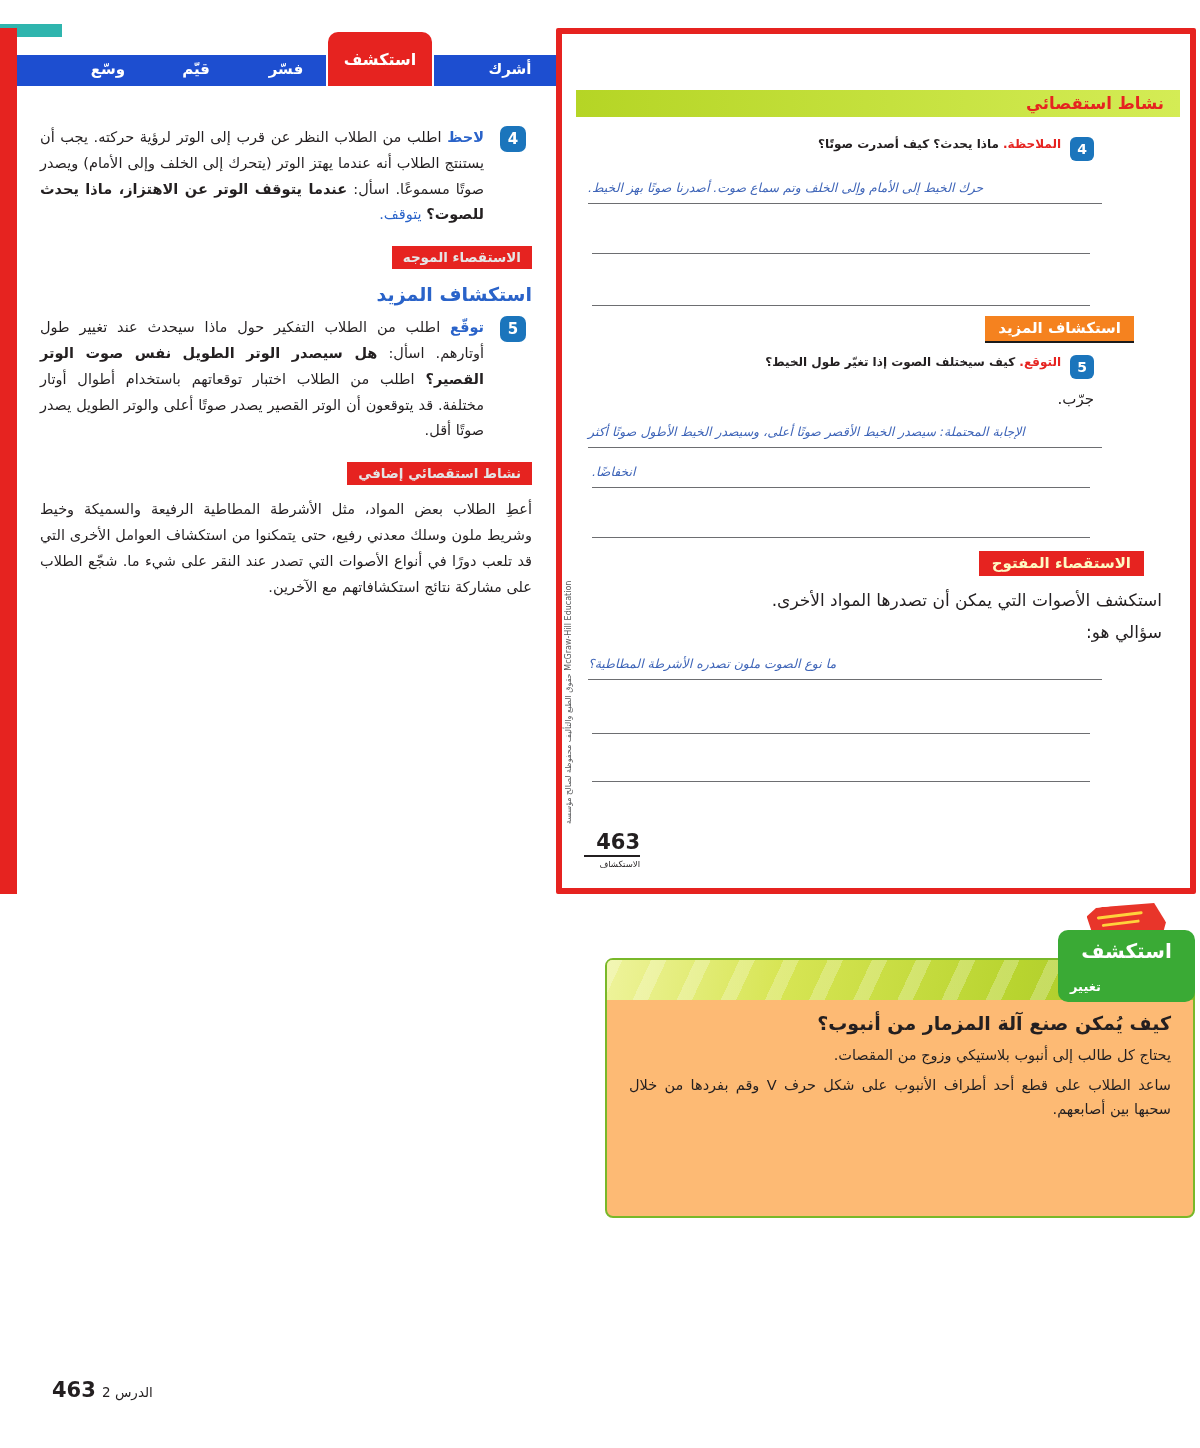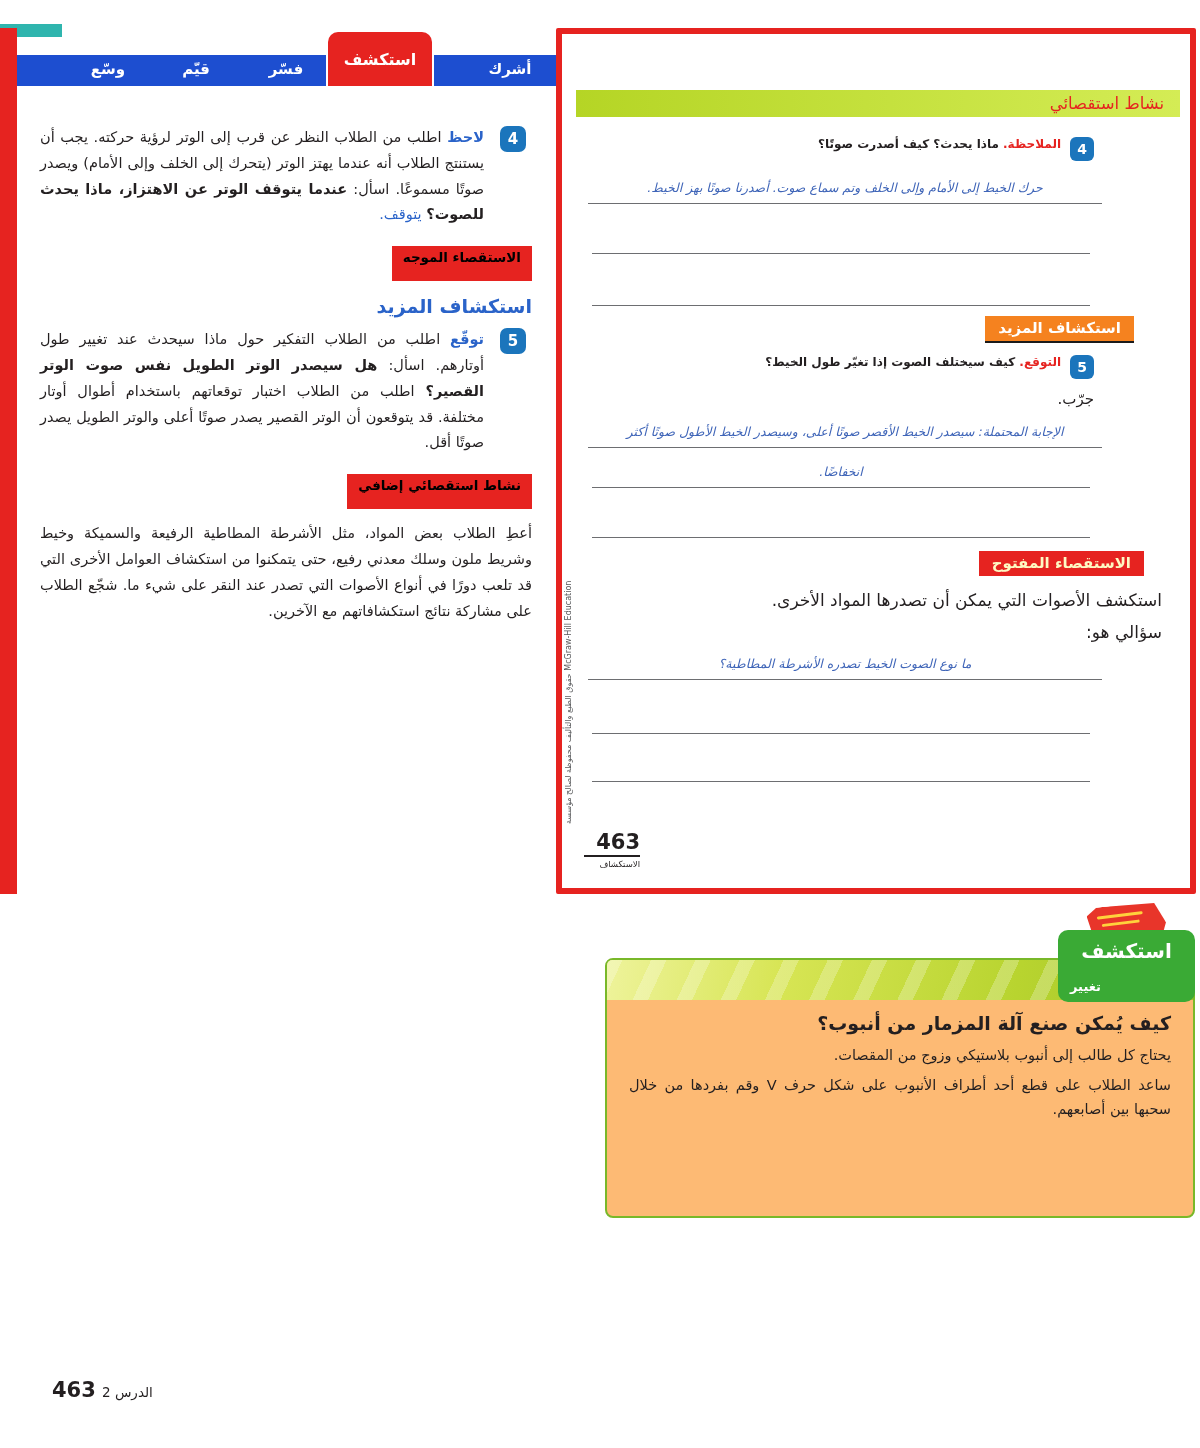--- a/index.html
+++ b/index.html
@@ -30,48 +30,48 @@
   .teach-step { position:relative; padding-right:48px; }
   .stepnum {
     position:absolute; right:6px; top:1px; width:26px; height:26px;
     background:#1b75bc; color:#fff; font-weight:bold; font-size:15px;
     border-radius:7px; display:flex; align-items:center; justify-content:center;
   }
   .teach-p { font-size:14.5px; line-height:1.78; text-align:justify; }
   .kw-blue { color:#2a63c9; font-weight:bold; }
   .ans-blue { color:#2a63c9; }
   .badge-red {
-    display:inline-block; background:#e62320; color:#000000; font-weight:bold;
-    font-size:13.5px; padding:3px 11px 16px; margin-top:18px;
+    display:inline-block; background:#e62320; color:#e5e5e5; font-weight:bold;
+    font-size:13.5px; padding:3px 11px 4px; margin-top:18px;
   }
   .h-blue { color:#2a63c9; font-size:19px; font-weight:bold; margin:14px 0 10px; }
   .teach-extra { font-size:14.5px; line-height:1.78; text-align:justify; margin-top:12px; }
 
   
   .student-panel {
     left:556px; top:28px; width:640px; height:866px; background:#fff;
     border:6px solid #e62320; border-radius:2px;
   }
   .green-header {
     position:absolute; top:56px; right:10px; left:14px; height:27px;
     background:linear-gradient(to left, #d4ec55, #b5d525);
     display:flex; align-items:center; padding-right:16px;
-    color:#e62320; font-weight:normal; font-size:16.5px;
+    color:#e62320; font-weight:bold; font-size:16.5px;
   }
   .q-row { position:absolute; right:96px; left:26px; display:flex; gap:9px; align-items:flex-start; }
   .q-num {
     flex:0 0 auto; width:24px; height:24px; background:#1b75bc; color:#fff;
     font-weight:bold; font-size:14px; border-radius:6px;
     display:flex; align-items:center; justify-content:center; margin-top:1px;
   }
   .q-text { font-size:12px; font-weight:bold; line-height:1.4; }
   .q-label-red { color:#e62320; }
   .wline { position:absolute; border-bottom:1.6px solid #6d6e71; height:22px; }
   .wline.answer {
-    color:#3f65b8; font-style:italic; font-size:12.5px; text-align:center;
+    color:#3f65b8; font-style:italic; font-size:12.5px; text-align:left;
     padding-bottom:2px; height:24px;
   }
   .badge-orange {
     position:absolute; background:#f5821f; color:#fff; font-weight:bold;
     font-size:15px; padding:3px 13px 4px; border-bottom:2.5px solid #1a1a1a;
   }
   .badge-red-panel {
     position:absolute; background:#e62320; color:#fef9c3; font-weight:bold;
     font-size:15px; padding:3px 13px 4px;
   }
@@ -195,21 +195,21 @@
     </span>
   </div>
   <div class="panel-sub" style="top:356px; font-weight:normal;">جرّب.</div>
   <div class="wline answer" style="top:430px; right:100px; left:30px;">انخفاضًا.</div>
   <div class="wline answer" style="top:390px; right:88px; left:26px;">الإجابة المحتملة: سيصدر الخيط الأقصر صوتًا أعلى، وسيصدر الخيط الأطول صوتًا أكثر</div>
   <div class="wline" style="top:482px; right:100px; left:30px;"></div>
 
   <span class="badge-red-panel" style="top:517px; right:46px;">الاستقصاء المفتوح</span>
   <div class="panel-text" style="top:556px; font-weight:normal; font-size:17px;">استكشف الأصوات التي يمكن أن تصدرها المواد الأخرى.</div>
   <div class="panel-text" style="top:588px; font-weight:normal; font-size:17px;">سؤالي هو:</div>
-  <div class="wline answer" style="top:622px; right:88px; left:26px;">ما نوع الصوت الخيط تصدره الأشرطة المطاطية؟</div>
+  <div class="wline answer" style="top:622px; right:88px; left:26px;">ما نوع الصوت ملون تصدره الأشرطة المطاطية؟</div>
   <div class="wline" style="top:678px; right:100px; left:30px;"></div>
   <div class="wline" style="top:726px; right:100px; left:30px;"></div>
 
   <div class="pagenum-block">
     <span class="num">463</span>
     <span class="lbl">الاستكشاف</span>
   </div>
 
   <div class="copyright-vert">حقوق الطبع والتأليف محفوظة لصالح مؤسسة McGraw-Hill Education</div>
 </div>

